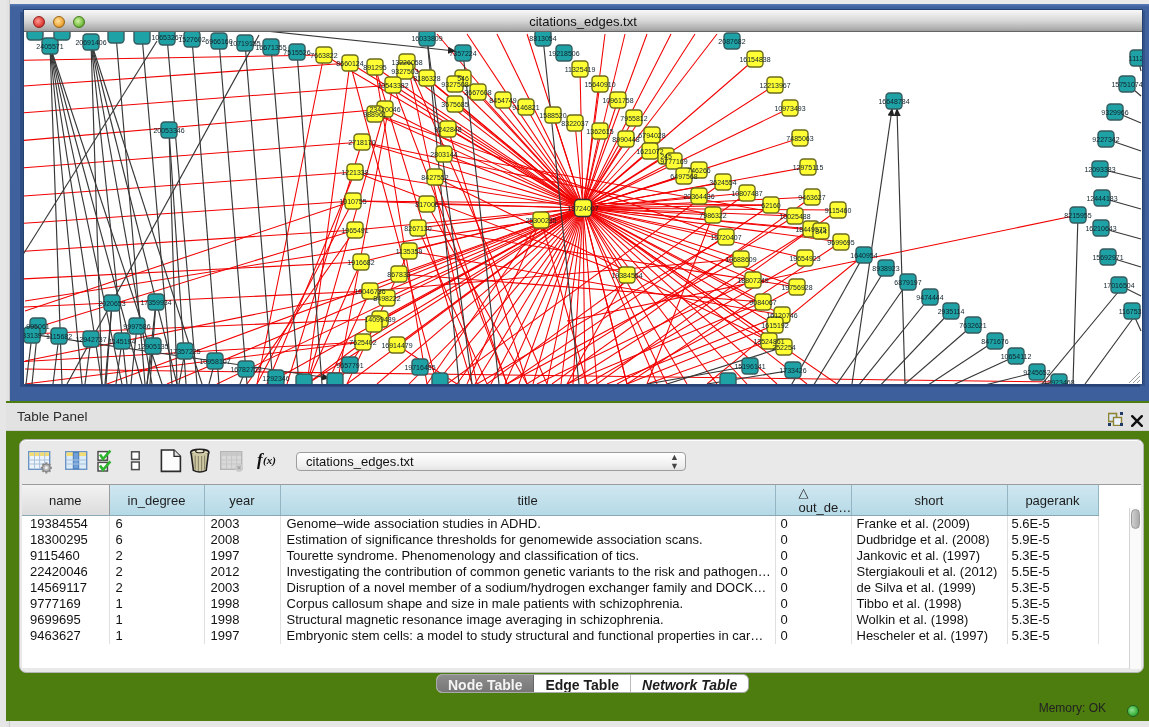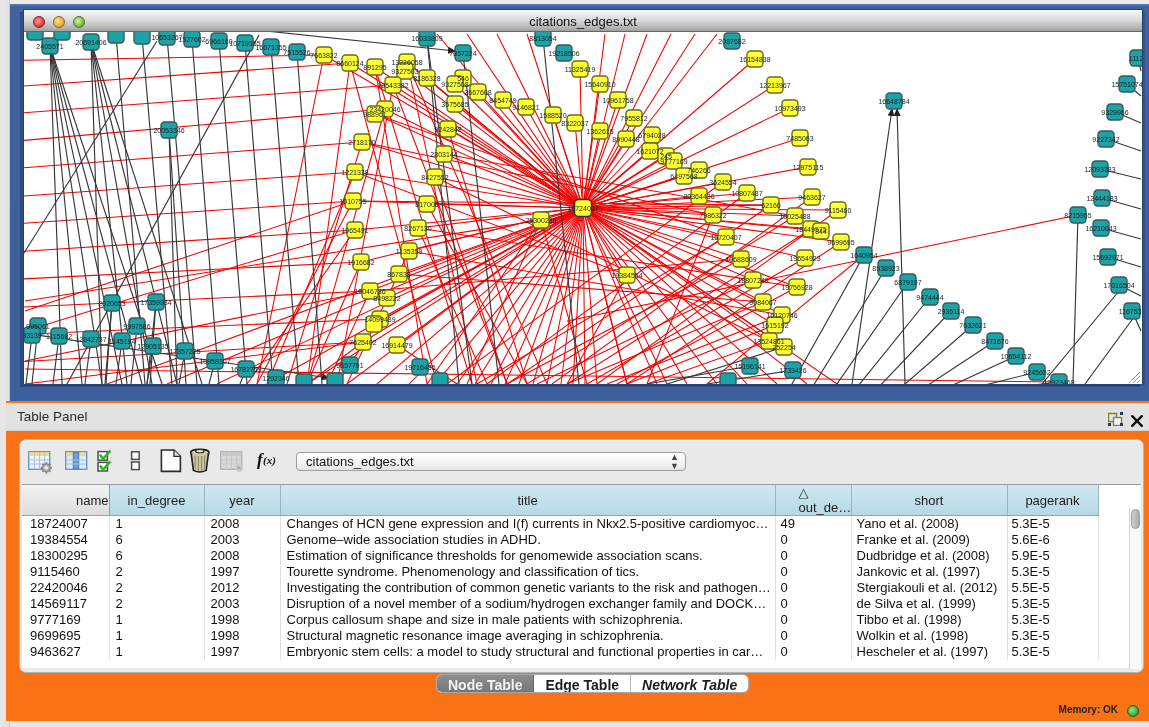--- a/index.html
+++ b/index.html
@@ -11,49 +11,49 @@
 
 #win { position:absolute; left:17px; top:9px; width:1120px; height:375px; border:1px solid #24426f; box-shadow: -3px 3px 0 rgba(20,40,80,.35), 2px 2px 0 rgba(20,40,80,.25); background:#fff; }
 #titlebar { position:absolute; left:0; top:0; width:100%; height:22px; background:linear-gradient(#f8f8f8,#d8d8d8 50%,#b0b0b0 88%,#9e9e9e); border-bottom:1px solid #666; }
 #titlebar .t { position:absolute; left:0; right:0; top:4px; text-align:center; font-size:13px; color:#111; }
 .tl { position:absolute; top:6px; width:12px; height:12px; border-radius:50%; }
 #tl1 { left:9px; background:radial-gradient(circle at 4px 4px,#ff9d97,#e1423b 60%,#9e211c); border:0.5px solid #93201c; }
 #tl2 { left:29px; background:radial-gradient(circle at 4px 4px,#ffe2a0,#efa83b 60%,#a86a14); border:0.5px solid #9a6514; }
 #tl3 { left:49px; background:radial-gradient(circle at 4px 4px,#d2f3a5,#79bf43 60%,#3f7b1a); border:0.5px solid #447d1f; }
 #canvas { position:absolute; left:0; top:22px; width:1118px; height:352px; background:#fff; overflow:hidden; }
 
-#panel { position:absolute; left:0; top:401px; width:1144px; height:320px; background:#f97316; }
+#panel { position:absolute; left:0; top:401px; width:1144px; height:320px; background:#4d7c0f; }
 #panelbar { position:absolute; left:0; top:2px; width:100%; height:28px; background:#e2e2e2; border-bottom:1px solid #cfcfcf; }
 #panelbar .t { position:absolute; left:11px; top:6px; font-size:13.5px; color:#2c2c2c; }
 #floatbtn { position:absolute; right:27px; top:9px; width:15px; height:14px; }
 #closebtn { position:absolute; right:7px; top:12px; width:12px; height:12px; }
 #inner { position:absolute; left:13px; top:38px; width:1125px; height:234px; background:#e9e9e9; border:1px solid #b5b5b5; border-radius:7px; box-shadow:inset 0 1px 0 #fdfdfd; }
 #toolbar { position:absolute; left:8px; top:5px; height:30px; }
 #combo { position:absolute; left:276px; top:12px; width:390px; height:19px; border:1px solid #9e9e9e; border-radius:4px; background:linear-gradient(#ffffff,#f0f0f0 70%,#e4e4e4); font-size:13px; color:#111; padding:1px 0 0 9px; }
 #combo .arr { position:absolute; right:6px; top:0px; font-size:9px; color:#444; line-height:9px; }
 
 #tablewrap { position:absolute; left:2px; top:44px; width:1119px; height:184px; background:#fff; border-top:1px solid #9c9c9c; }
 table { border-collapse:collapse; table-layout:fixed; width:1076px; font-size:13px; color:#111; }
 th { height:22px; background:linear-gradient(#cfe7f0,#b5d9e6); border-right:1px solid #94b5c1; border-bottom:1px solid #8aa8b4; font-weight:normal; font-size:13px; color:#1c1c1c; }
-th.h0 { background:linear-gradient(#f2f2f2,#dcdcdc); border-right:1px solid #9c9c9c;text-align:right; }
+th.h0 { background:linear-gradient(#f2f2f2,#dcdcdc); border-right:1px solid #9c9c9c; }
 td { height:16px; border-right:1px solid #e0e0e0; white-space:nowrap; overflow:hidden; padding:0 2px 0 6px; }
 td.c0 { padding-left:8px; }
 td.c1 { padding-left:6px; }
 td.c2 { padding-left:6px; }
 td.c4 { padding-left:5px; }
 td.c5 { padding-left:5px; }
 td.c6 { padding-left:4px; }
 #vscroll { position:absolute; right:0px; top:23px; width:12px; height:161px; background:#fafafa; border-left:1px solid #d4d4d4; }
 #vthumb { position:absolute; left:1px; top:1px; width:9px; height:20px; border-radius:5px; background:linear-gradient(90deg,#cfcfcf,#ababab); border:1px solid #9a9a9a; }
 
 #tabs { position:absolute; left:430px; top:273px; height:19px; display:flex; border:1px solid #a8a8a8; border-radius:6px; overflow:hidden; background:#fff; }
 #tabs div { padding:2px 11px 0 11px; font-size:14px; font-weight:bold; color:#1d1d1d; border-right:1px solid #bbb; }
 #tabs div.sel { background:linear-gradient(#8d8d8d,#777); color:#f4f4f4; border-right:1px solid #666; }
 #tabs div:last-child { border-right:none;font-style:italic; }
-#memory { position:absolute; right:32px; bottom:6px; font-size:10px; color:#222;font-weight:bold; }
+#memory { position:absolute; right:44px; bottom:6px; font-size:12px; color:#222; }
 #memdot { position:absolute; right:11px; bottom:4px; width:12px; height:12px; border-radius:50%; background:radial-gradient(circle at 4px 4px,#8fe08f,#3cb43c 60%,#1f7a1f); border:1px solid #215e21; }
 </style></head>
 <body>
 <div id="stage">
 <div id="topstrip"></div>
 <div id="leftstrip"></div>
 <div id="desktop"></div>
 <div id="win">
   <div id="titlebar">
         <div class="t">citations_edges.txt</div>
@@ -698,36 +698,27 @@
                 <th>in_degree</th>
                 <th>year</th>
                 <th>title</th>
                 <th style="text-align:left;padding-left:23px">△ out_de…</th>
                 <th>short</th>
                 <th>pagerank</th>
               </tr>
             </thead>
       <tbody>
 <tr>
-                <td class="c0">18724007</td>
-                <td class="c1">1</td>
-                <td class="c2">2008</td>
-                <td class="c3">Changes of HCN gene expression and I(f) currents in Nkx2.5-positive cardiomyoc…</td>
-                <td class="c4">49</td>
-                <td class="c5">Yano et al. (2008)</td>
-                <td class="c6">5.3E-5</td>
-              </tr>
-<tr>
                 <td class="c0">19384554</td>
                 <td class="c1">6</td>
                 <td class="c2">2003</td>
                 <td class="c3">Genome–wide association studies in ADHD.</td>
                 <td class="c4">0</td>
                 <td class="c5">Franke et al. (2009)</td>
-                <td class="c6">5.6E-6</td>
+                <td class="c6">5.6E-5</td>
               </tr>
 <tr>
                 <td class="c0">18300295</td>
                 <td class="c1">6</td>
                 <td class="c2">2008</td>
                 <td class="c3">Estimation of significance thresholds for genomewide association scans.</td>
                 <td class="c4">0</td>
                 <td class="c5">Dudbridge et al. (2008)</td>
                 <td class="c6">5.9E-5</td>
               </tr>

